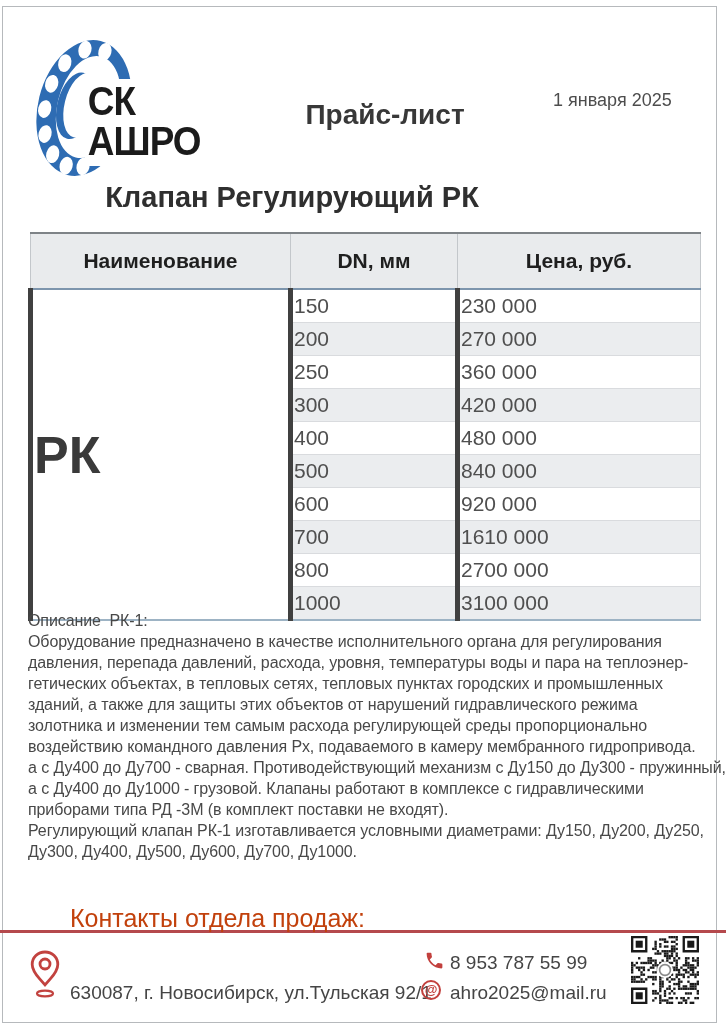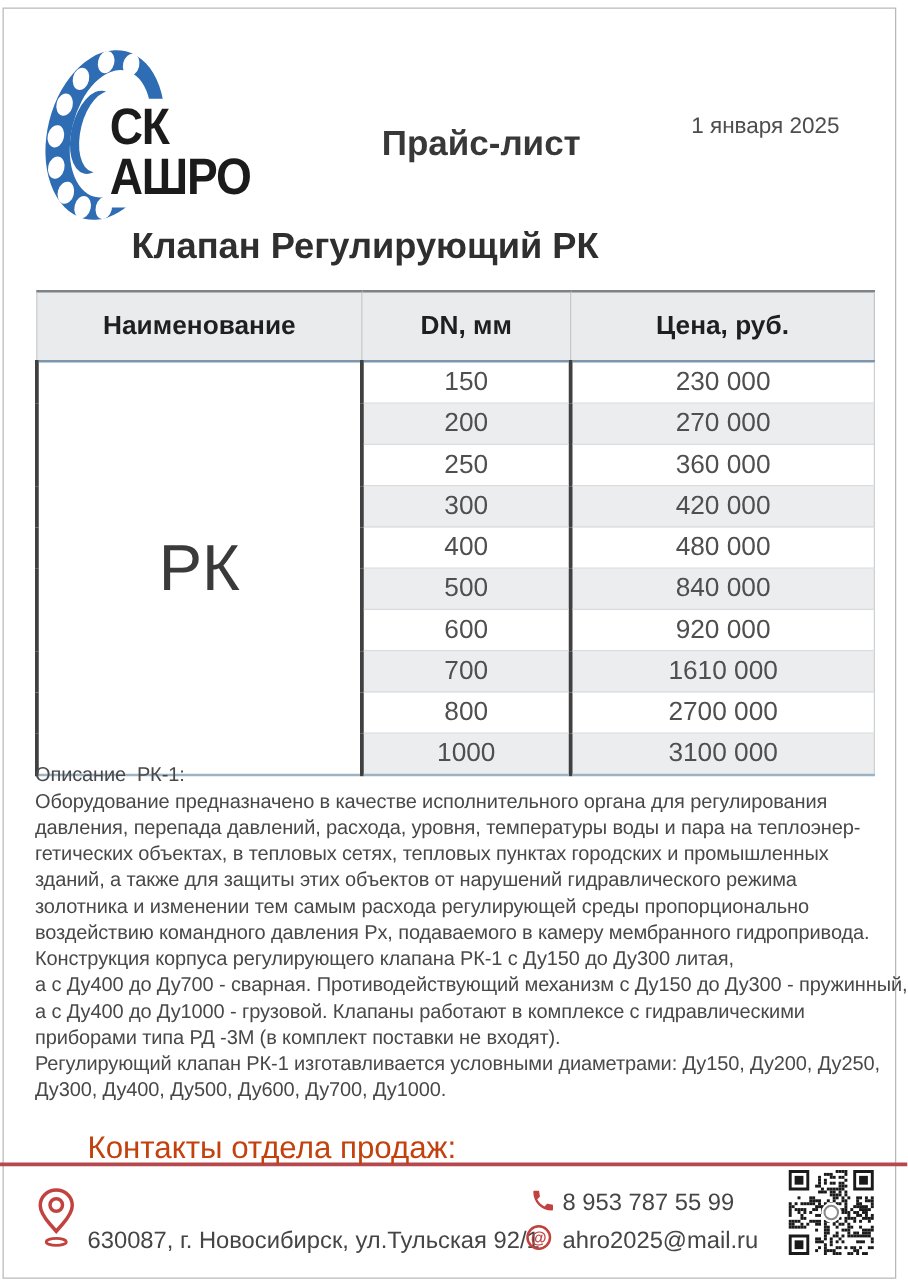--- a/index.html
+++ b/index.html
@@ -21,25 +21,25 @@
   .product-title{position:absolute;left:0;top:181px;width:584px;text-align:center;
        font-size:29px;font-weight:700;color:#2f2f2f;}
 
   
   table.price{position:absolute;left:28px;top:232px;width:670px;border-collapse:collapse;
        table-layout:fixed;}
   table.price col.c1{width:260px;} table.price col.c2{width:167px;} table.price col.c3{width:243px;}
   table.price th{height:52px;background:#e9ebed;font-size:21px;font-weight:700;color:#1f1f1f;
        border-top:2px solid #7e8387;border-bottom:2px solid #7d95ad;
        border-left:1px solid #c3c7cb;border-right:1px solid #c3c7cb;}
-  table.price td{height:30px;text-align:center;font-size:21px;color:#4f4f4f;
-       border-left:3px solid #404040;border-right:1px solid #ced1d4;
+  table.price td{height:30px;text-align:left;font-size:21px;color:#4f4f4f;
+       border-left:5px solid #404040;border-right:1px solid #ced1d4;
        border-top:1px solid #d9dbde;}
   table.price tr.alt td{background:#ebedef;}
-  table.price td.name-cell{background:#fff;font-size:52px;font-weight:400;color:#3a3a3a;
+  table.price td.name-cell{background:#fff;font-size:52px;font-weight:700;color:#3a3a3a;
        border-bottom:2px solid #9db3c4;margin-top:29px;}
   table.price tr:last-child td{border-bottom:2px solid #9db3c4;}
 
   
   .description{position:absolute;left:28px;top:610px;width:690px;}
   .desc-line{white-space:pre;font-size:16px;line-height:21px;color:#484848;letter-spacing:-.1px;}
 
   
   .footer-rule{position:absolute;left:0;top:930px;width:726px;height:3px;background:#b5494d;}
   .pin-icon{position:absolute;left:26px;top:948px;}
@@ -143,21 +143,20 @@
 </table>
 
 <div class="description">
     <div class="desc-line">Описание  РК-1:</div>
     <div class="desc-line">Оборудование предназначено в качестве исполнительного органа для регулирования</div>
     <div class="desc-line">давления, перепада давлений, расхода, уровня, температуры воды и пара на теплоэнер-</div>
     <div class="desc-line">гетических объектах, в тепловых сетях, тепловых пунктах городских и промышленных</div>
     <div class="desc-line">зданий, а также для защиты этих объектов от нарушений гидравлического режима</div>
     <div class="desc-line">золотника и изменении тем самым расхода регулирующей среды пропорционально</div>
     <div class="desc-line">воздействию командного давления Рх, подаваемого в камеру мембранного гидропривода.</div>
-    <div class="desc-line">Конструкция корпуса регулирующего клапана РК-1 с Ду150 до Ду300 литая,</div>
     <div class="desc-line">а с Ду400 до Ду700 - сварная. Противодействующий механизм с Ду150 до Ду300 - пружинный,</div>
     <div class="desc-line">а с Ду400 до Ду1000 - грузовой. Клапаны работают в комплексе с гидравлическими</div>
     <div class="desc-line">приборами типа РД -3М (в комплект поставки не входят).</div>
     <div class="desc-line">Регулирующий клапан РК-1 изготавливается условными диаметрами: Ду150, Ду200, Ду250,</div>
     <div class="desc-line">Ду300, Ду400, Ду500, Ду600, Ду700, Ду1000.</div>
   </div>
 
 <div class="footer-rule"></div>
 
 <svg class="pin-icon" width="38" height="54" viewBox="0 0 38 54">

